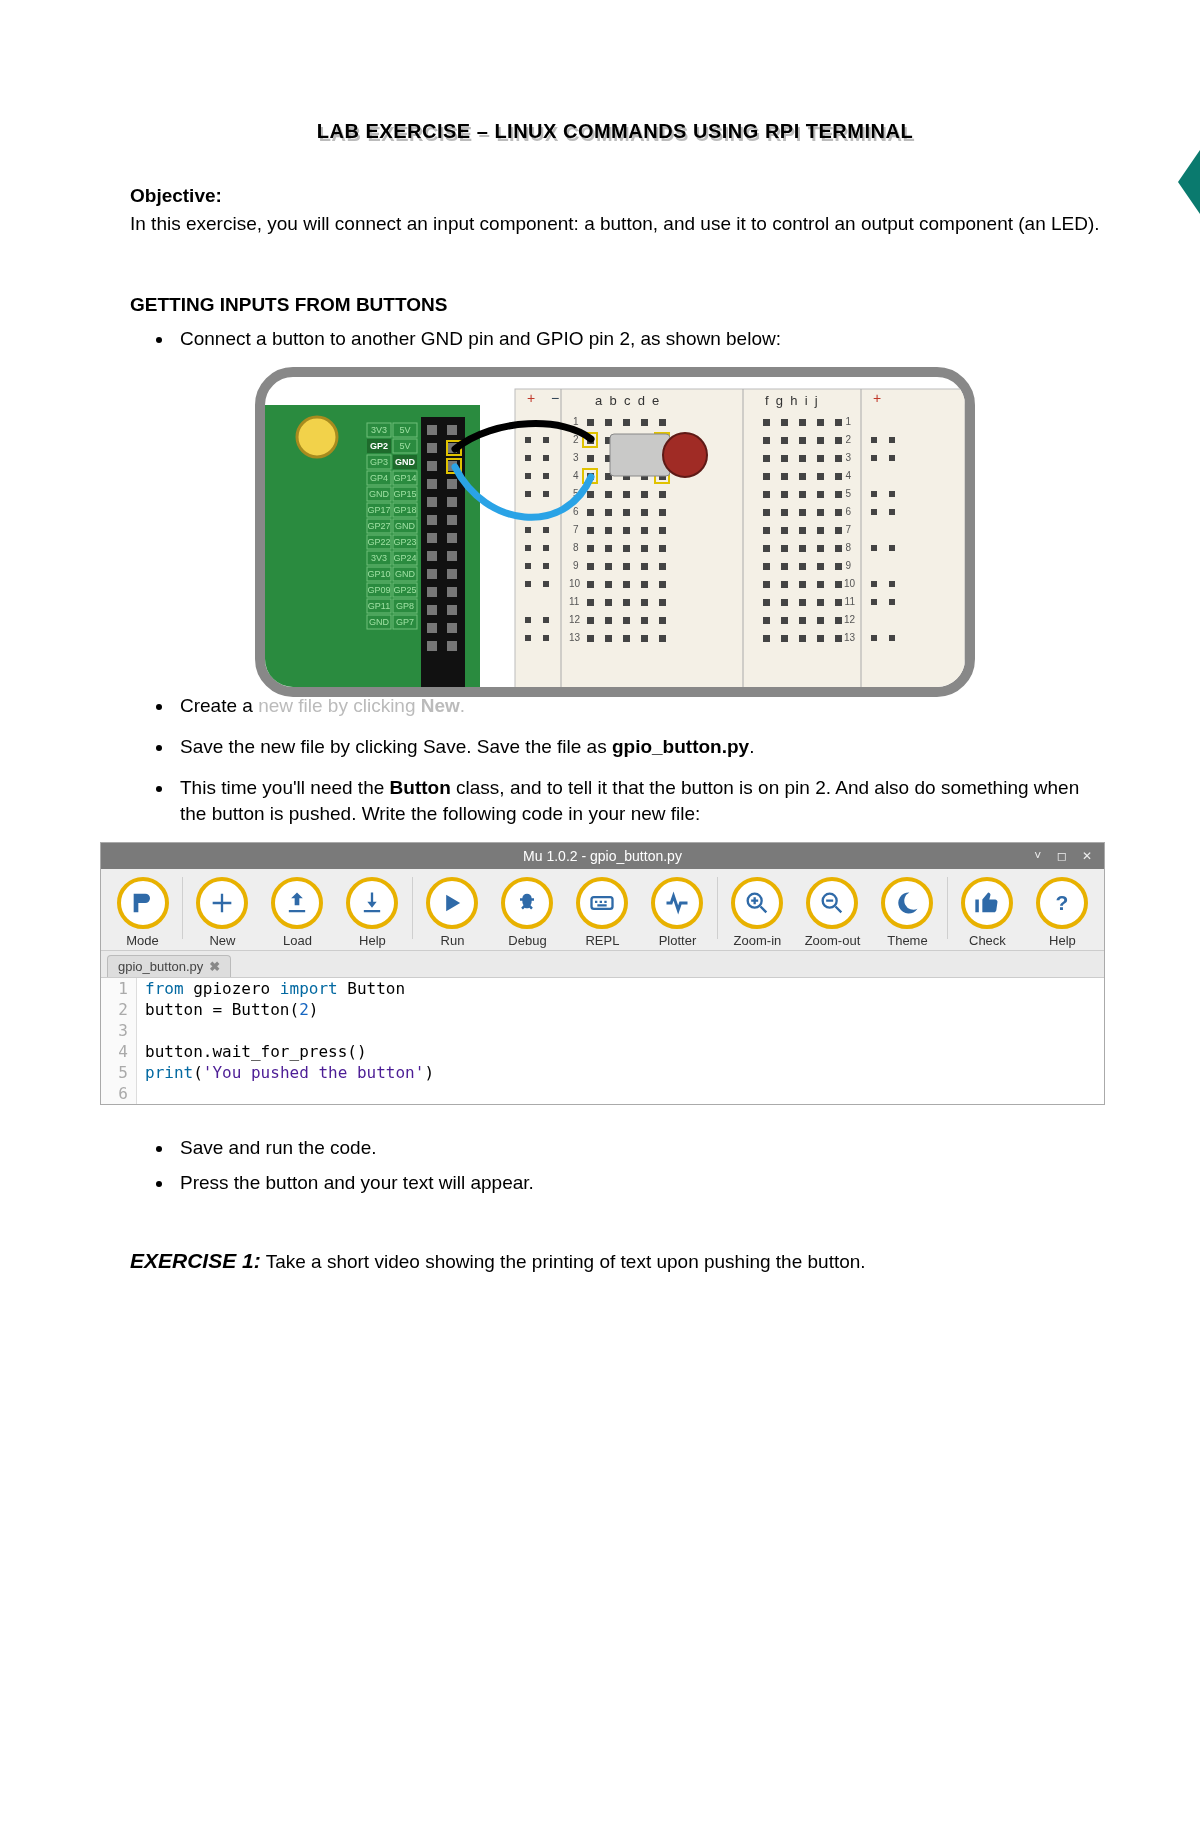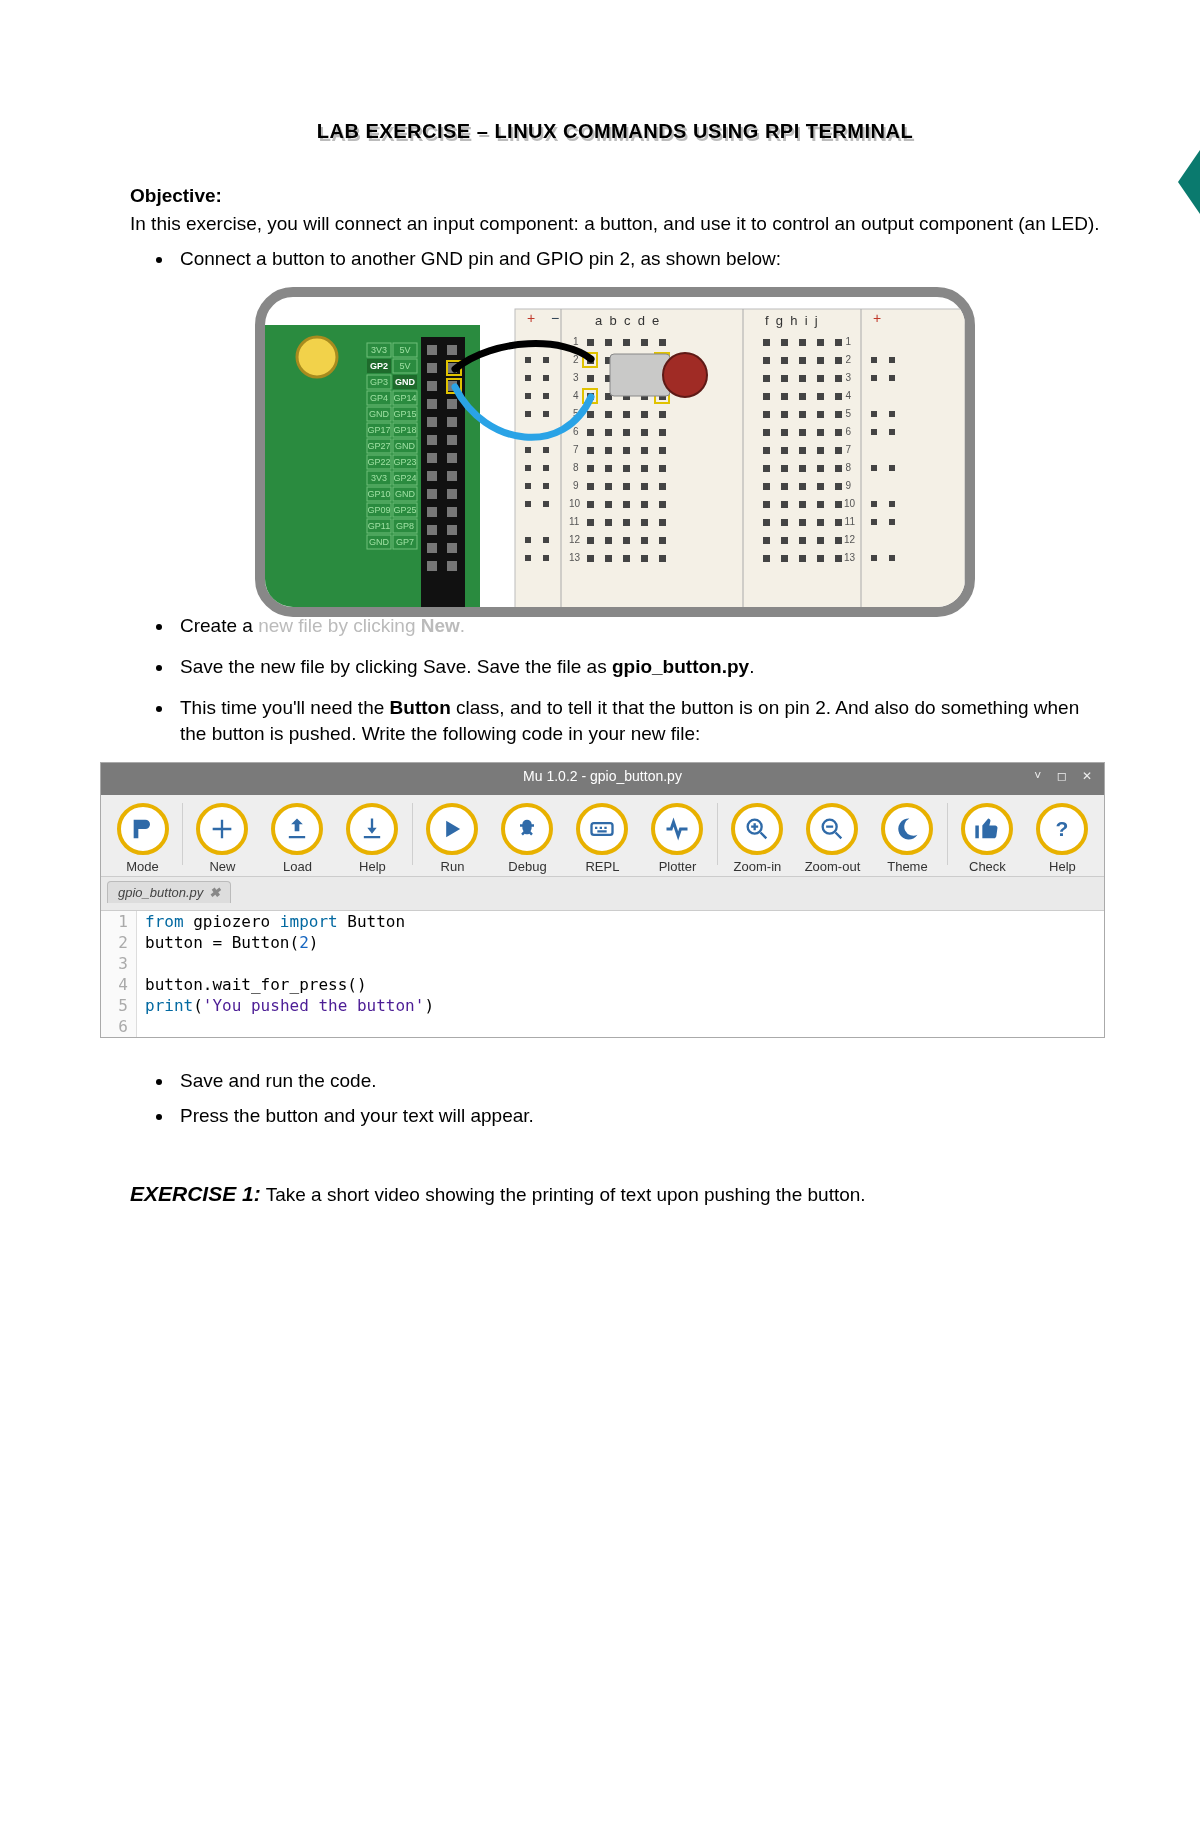--- a/index.html
+++ b/index.html
@@ -66,39 +66,39 @@
   .mu {
     margin: 14px 0 0 -30px;
     width: 1005px;
     border: 1px solid #aaa;
     font-family: "Segoe UI", Arial, sans-serif;
     font-size: 14px;
     background:#fff;
   }
   .mu-titlebar{
     background:#7a7a7a; color:#fff; text-align:center;
-    font-size:14px; height:32px; line-height:26px;
+    font-size:14px; height:26px; line-height:26px;
     position:relative;
   }
   .mu-winbtns{ position:absolute; right:6px; top:0; font-size:12px; color:#eee; letter-spacing:6px; }
   .mu-toolbar{
     background:#eeeeee; display:flex; align-items:flex-start;
     padding:8px 4px 2px; gap:0;
     border-bottom:1px solid #ccc;
   }
   .tb-item{ width:76px; text-align:center; color:#333; font-size:13px; }
   .tb-sep{ width:1px; height:62px; background:#cfcfcf; margin:0 2px; }
   .tb-btn{
     width:52px; height:52px; border-radius:50%;
     background:#fff; border:4px solid #e8b100;
     margin:0 auto 4px; display:flex; align-items:center; justify-content:center;
     color:#2f6aa8;
   }
   .tb-btn svg{ width:28px; height:28px; }
-  .mu-tabs{ background:#eaeaea; padding:4px 6px 7px; border-bottom:1px solid #ccc;font-style:italic; }
+  .mu-tabs{ background:#eaeaea; padding:4px 6px 0; border-bottom:1px solid #ccc; }
   .mu-tab{
     display:inline-block; background:#ddd; border:1px solid #bbb; border-bottom:none;
     border-radius:4px 4px 0 0; padding:3px 10px; font-size:13px; color:#444;
   }
   .mu-tab .x{ color:#888; margin-left:6px; font-weight:bold; }
   .mu-code{
     font-family: "Consolas","DejaVu Sans Mono", monospace;
     font-size:16px; background:#fff;
   }
   .code-row{ display:flex; }
@@ -116,20 +116,21 @@
 <body>
 
 <div class="corner"></div>
 
 <div class="page">
   <h1 class="title">LAB EXERCISE – LINUX COMMANDS USING RPI TERMINAL</h1>
 
   <div class="obj-h">Objective:</div>
   <p class="obj-p">In this exercise, you will connect an input component: a button, and use it to control an output component (an LED).</p>
 
+  <div class="sec-h">GETTING INPUTS FROM BUTTONS</div>
 
   <ul class="bul">
     <li>Connect a button to another GND pin and GPIO pin 2, as shown below:</li>
   </ul>
 
   <div class="figure">
     <div class="fig-inner">
       <svg viewBox="0 0 700 310">
 
         <rect x="0" y="28" width="215" height="300" fill="#2a8b3f"></rect>

